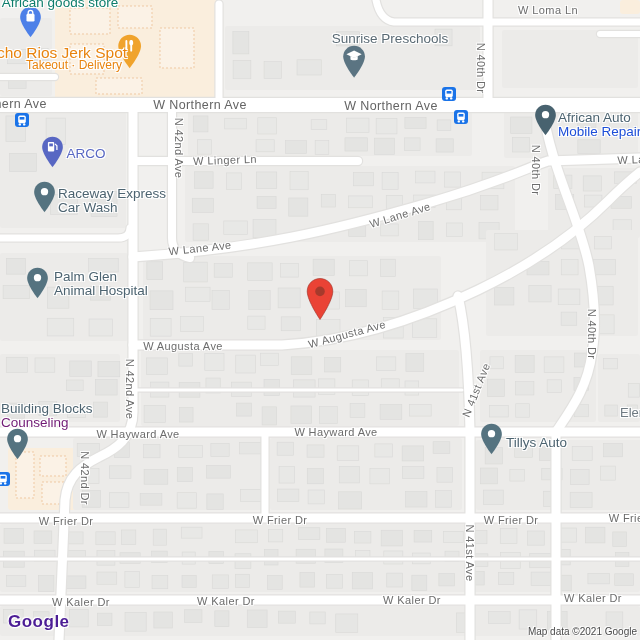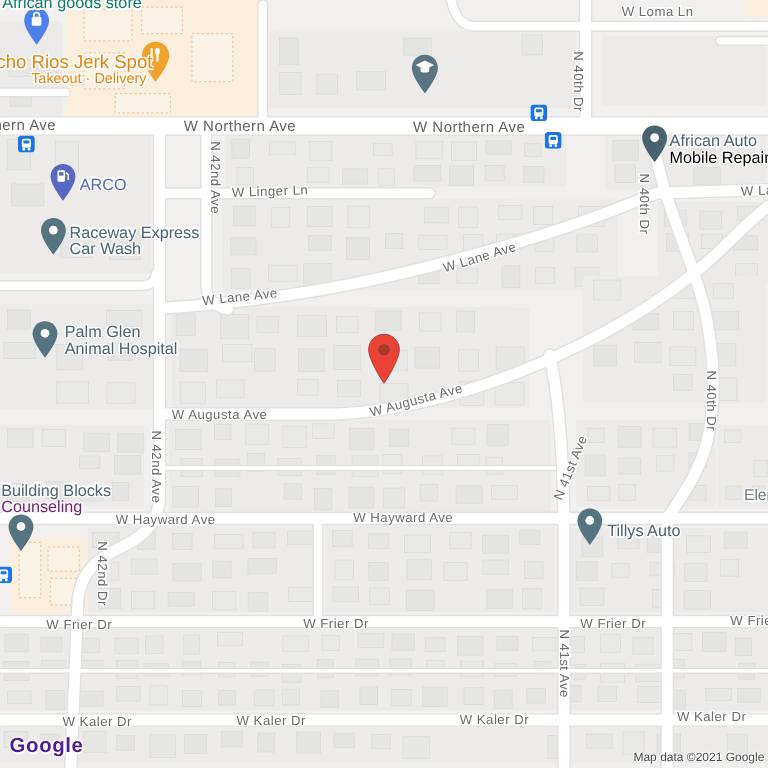--- a/index.html
+++ b/index.html
@@ -438,20 +438,21 @@
           <rect x="12.6" y="5.5" width="1.8" height="11" rx=".9" fill="#fff"></rect>
           <rect x="11.7" y="5.5" width="3.6" height="5.2" rx="1.8" fill="#fff"></rect>
         </svg></div>
       <div class="poi-line" style="left:56px;top:44px;color:#E8830D;font-size:15.5px;transform:translateX(-50%)">Ocho Rios Jerk Spot</div>
       <div class="poi-line" style="left:74px;top:58px;color:#E8830D;font-size:12px;font-weight:400;transform:translateX(-50%)">Takeout · Delivery</div>
       <div class="pin" style="left:341.925px;top:45.2px;width:24.150000000000002px;height:33.6px"><svg width="24.150000000000002" height="33.6" viewBox="0 0 24 33">
           <path d="M12 .5C6 .5 1.2 5.3 1.2 11.3c0 7.6 10.8 21 10.8 21s10.8-13.4 10.8-21C22.8 5.3 18 .5 12 .5z" fill="#5B7482"></path>
           <path d="M12 5.2 L19.6 9 12 12.8 4.4 9 Z" fill="#fff"></path>
           <path d="M8.4 10.8 v3.2 c0 1.4 7.2 1.4 7.2 0 v-3.2 l-3.6 1.8 z" fill="#fff"></path>
         </svg></div>
+      <div class="poi-line" style="left:390px;top:31px;color:#5A6A74;font-size:13.5px;transform:translateX(-50%)">Sunrise Preschools</div>
       <div class="pin" style="left:40.5px;top:136px;width:23px;height:32px"><svg width="23" height="32" viewBox="0 0 24 33">
           <path d="M12 .5C6 .5 1.2 5.3 1.2 11.3c0 7.6 10.8 21 10.8 21s10.8-13.4 10.8-21C22.8 5.3 18 .5 12 .5z" fill="#5867C3"></path>
           <rect x="7.2" y="6" width="6.6" height="10" rx="1" fill="#fff"></rect>
           <rect x="8.6" y="7.6" width="3.8" height="3" fill="#5867C3"></rect>
           <path d="M14.6 8 l2 2 v4.4" fill="none" stroke="#fff" stroke-width="1.3"></path>
         </svg></div>
       <div class="poi-line" style="left:86px;top:146px;color:#5867C3;font-size:13.5px;transform:translateX(-50%)">ARCO</div>
       <div class="pin" style="left:32.5px;top:181px;width:23px;height:32px"><svg width="23" height="32" viewBox="0 0 24 33">
           <path d="M12 .5C6 .5 1.2 5.3 1.2 11.3c0 7.6 10.8 21 10.8 21s10.8-13.4 10.8-21C22.8 5.3 18 .5 12 .5z" fill="#557380"></path>
           <circle cx="12" cy="11" r="3.8" fill="#fff"></circle>
@@ -462,21 +463,21 @@
           <path d="M12 .5C6 .5 1.2 5.3 1.2 11.3c0 7.6 10.8 21 10.8 21s10.8-13.4 10.8-21C22.8 5.3 18 .5 12 .5z" fill="#557380"></path>
           <circle cx="12" cy="11" r="3.8" fill="#fff"></circle>
         </svg></div>
       <div class="poi-line" style="left:54px;top:269px;color:#4C6370;font-size:13.5px;transform:none">Palm Glen</div>
       <div class="poi-line" style="left:54px;top:282.5px;color:#4C6370;font-size:13.5px;transform:none">Animal Hospital</div>
       <div class="pin" style="left:533.5px;top:104px;width:23px;height:32px"><svg width="23" height="32" viewBox="0 0 24 33">
           <path d="M12 .5C6 .5 1.2 5.3 1.2 11.3c0 7.6 10.8 21 10.8 21s10.8-13.4 10.8-21C22.8 5.3 18 .5 12 .5z" fill="#48626F"></path>
           <circle cx="12" cy="11" r="3.8" fill="#fff"></circle>
         </svg></div>
       <div class="poi-line" style="left:558px;top:110px;color:#4C6370;font-size:13.5px;transform:none">African Auto</div>
-      <div class="poi-line" style="left:558px;top:123.5px;color:#000000;font-size:13.5px;transform:none">Mobile Repair</div>
+      <div class="poi-line" style="left:558px;top:123.5px;color:#1d4ed8;font-size:13.5px;transform:none">Mobile Repair</div>
       <div class="pin" style="left:5.5px;top:428px;width:23px;height:32px"><svg width="23" height="32" viewBox="0 0 24 33">
           <path d="M12 .5C6 .5 1.2 5.3 1.2 11.3c0 7.6 10.8 21 10.8 21s10.8-13.4 10.8-21C22.8 5.3 18 .5 12 .5z" fill="#557380"></path>
           <circle cx="12" cy="11" r="3.8" fill="#fff"></circle>
         </svg></div>
       <div class="poi-line" style="left:1px;top:401px;color:#4C6370;font-size:13.5px;transform:none">Building Blocks</div>
       <div class="poi-line" style="left:1px;top:414.5px;color:#701a75;font-size:13.5px;transform:none">Counseling</div>
       <div class="pin" style="left:479.5px;top:423px;width:23px;height:32px"><svg width="23" height="32" viewBox="0 0 24 33">
           <path d="M12 .5C6 .5 1.2 5.3 1.2 11.3c0 7.6 10.8 21 10.8 21s10.8-13.4 10.8-21C22.8 5.3 18 .5 12 .5z" fill="#557380"></path>
           <circle cx="12" cy="11" r="3.8" fill="#fff"></circle>
         </svg></div>

